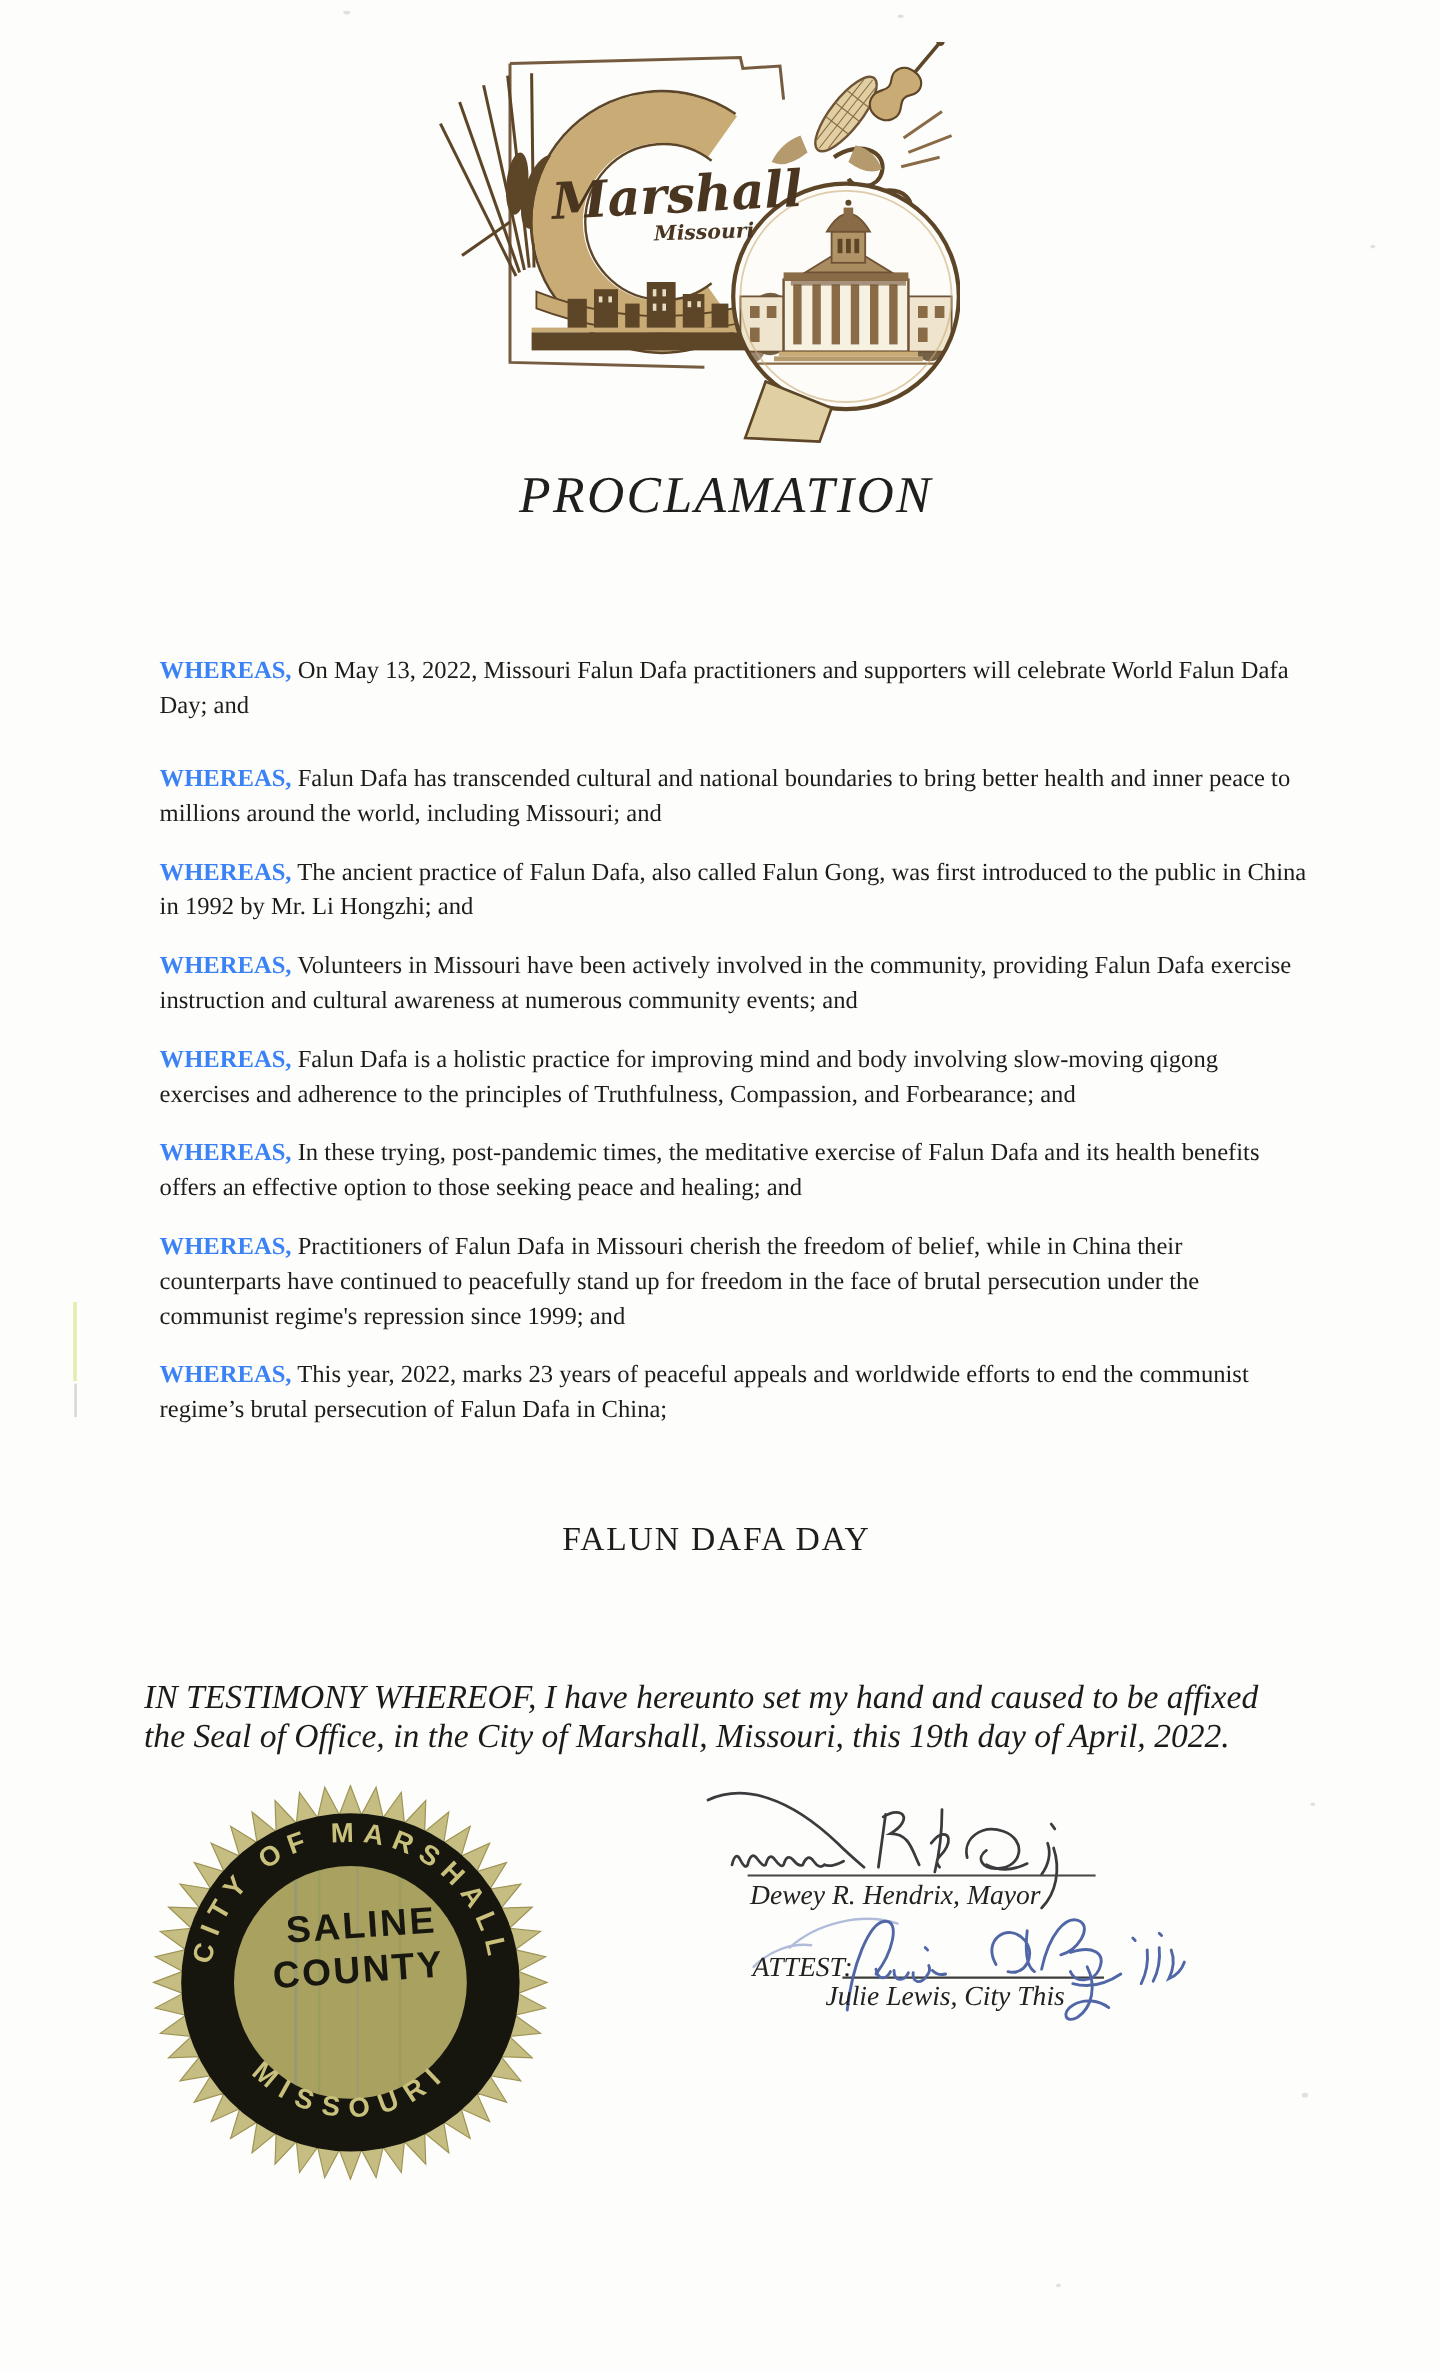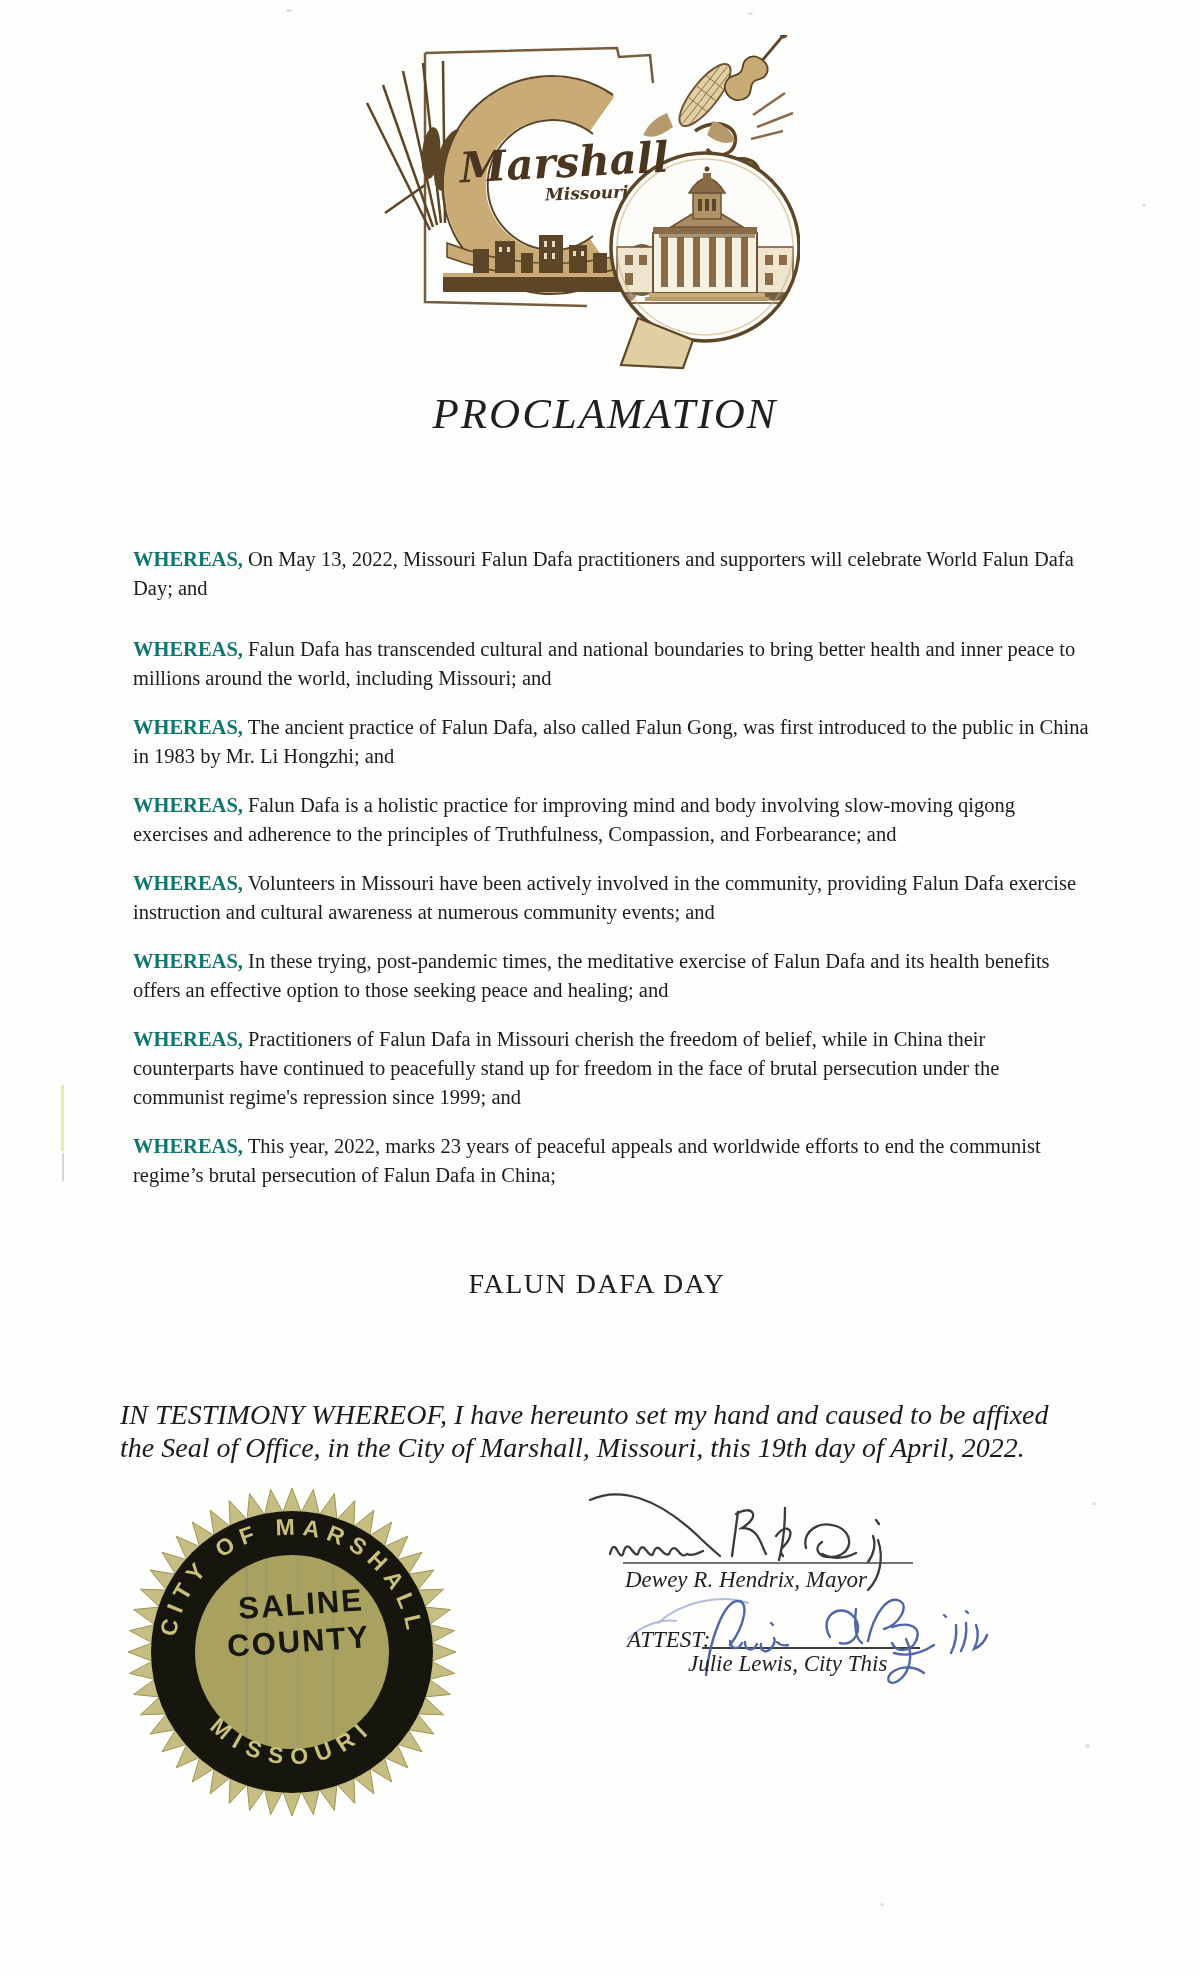--- a/index.html
+++ b/index.html
@@ -15,21 +15,21 @@
     position:absolute;left:5px;top:389px;width:1200px;text-align:center;
     font-style:italic;font-size:43px;letter-spacing:2px;color:#1f1f1f;
   }
   
   .body-text{
     position:absolute;left:133px;top:545px;width:956px;
     font-size:20.5px;line-height:29px;color:#1c1c1c;
   }
   .para{margin:0 0 20px 0;}
   .para.first{margin-bottom:32px;}
-  .lead{font-weight:bold;color:#0f766e;}
+  .lead{font-weight:bold;color:#3b82f6;}
   
   .heading{
     position:absolute;left:0;top:1268px;width:1194px;text-align:center;
     font-size:28px;letter-spacing:1.5px;color:#1e1e1e;
   }
   
   .testimony{
     position:absolute;left:120px;top:1398px;width:952px;
     font-style:italic;font-size:28px;line-height:33px;color:#1b1b1b;
   }
@@ -177,23 +177,23 @@
 
     <text x="210" y="142" text-anchor="middle" transform="rotate(-3 210 142)" font-family="DejaVu Serif, serif" font-style="italic" font-weight="bold" font-size="42" fill="#4a3520">Marshall</text>
     <text x="232" y="164" text-anchor="middle" transform="rotate(-2 232 164)" font-family="DejaVu Serif, serif" font-style="italic" font-weight="bold" font-size="17" fill="#4a3520">Missouri</text>
   </svg>
 
   <div class="title">PROCLAMATION</div>
 
   <div class="body-text">
     <p class="para first"><span class="lead">WHEREAS,</span><span> On May 13, 2022, Missouri Falun Dafa practitioners and supporters will celebrate World Falun Dafa Day; and</span></p>
     <p class="para"><span class="lead">WHEREAS,</span><span> Falun Dafa has transcended cultural and national boundaries to bring better health and inner peace to millions around the world, including Missouri; and</span></p>
-    <p class="para"><span class="lead">WHEREAS,</span><span> The ancient practice of Falun Dafa, also called Falun Gong, was first introduced to the public in China in 1983 by Mr. Li Hongzhi; and</span></p>
+    <p class="para"><span class="lead">WHEREAS,</span><span> The ancient practice of Falun Dafa, also called Falun Gong, was first introduced to the public in China in 1992 by Mr. Li Hongzhi; and</span></p>
+    <p class="para"><span class="lead">WHEREAS,</span><span> Volunteers in Missouri have been actively involved in the community, providing Falun Dafa exercise instruction and cultural awareness at numerous community events; and</span></p>
     <p class="para"><span class="lead">WHEREAS,</span><span> Falun Dafa is a holistic practice for improving mind and body involving slow-moving qigong exercises and adherence to the principles of Truthfulness, Compassion, and Forbearance; and</span></p>
-    <p class="para"><span class="lead">WHEREAS,</span><span> Volunteers in Missouri have been actively involved in the community, providing Falun Dafa exercise instruction and cultural awareness at numerous community events; and</span></p>
     <p class="para"><span class="lead">WHEREAS,</span><span> In these trying, post-pandemic times, the meditative exercise of Falun Dafa and its health benefits offers an effective option to those seeking peace and healing; and</span></p>
     <p class="para"><span class="lead">WHEREAS,</span><span> Practitioners of Falun Dafa in Missouri cherish the freedom of belief, while in China their counterparts have continued to peacefully stand up for freedom in the face of brutal persecution under the communist regime's repression since 1999; and</span></p>
     <p class="para"><span class="lead">WHEREAS,</span><span> This year, 2022, marks 23 years of peaceful appeals and worldwide efforts to end the communist regime’s brutal persecution of Falun Dafa in China;</span></p>
   </div>
 
   <div class="heading">FALUN DAFA DAY</div>
 
   <div class="testimony">IN TESTIMONY WHEREOF, I have hereunto set my hand and caused to be affixed the Seal of Office, in the City of Marshall, Missouri, this 19th day of April, 2022.</div>
 
   <svg class="seal" viewBox="0 0 330 330">

